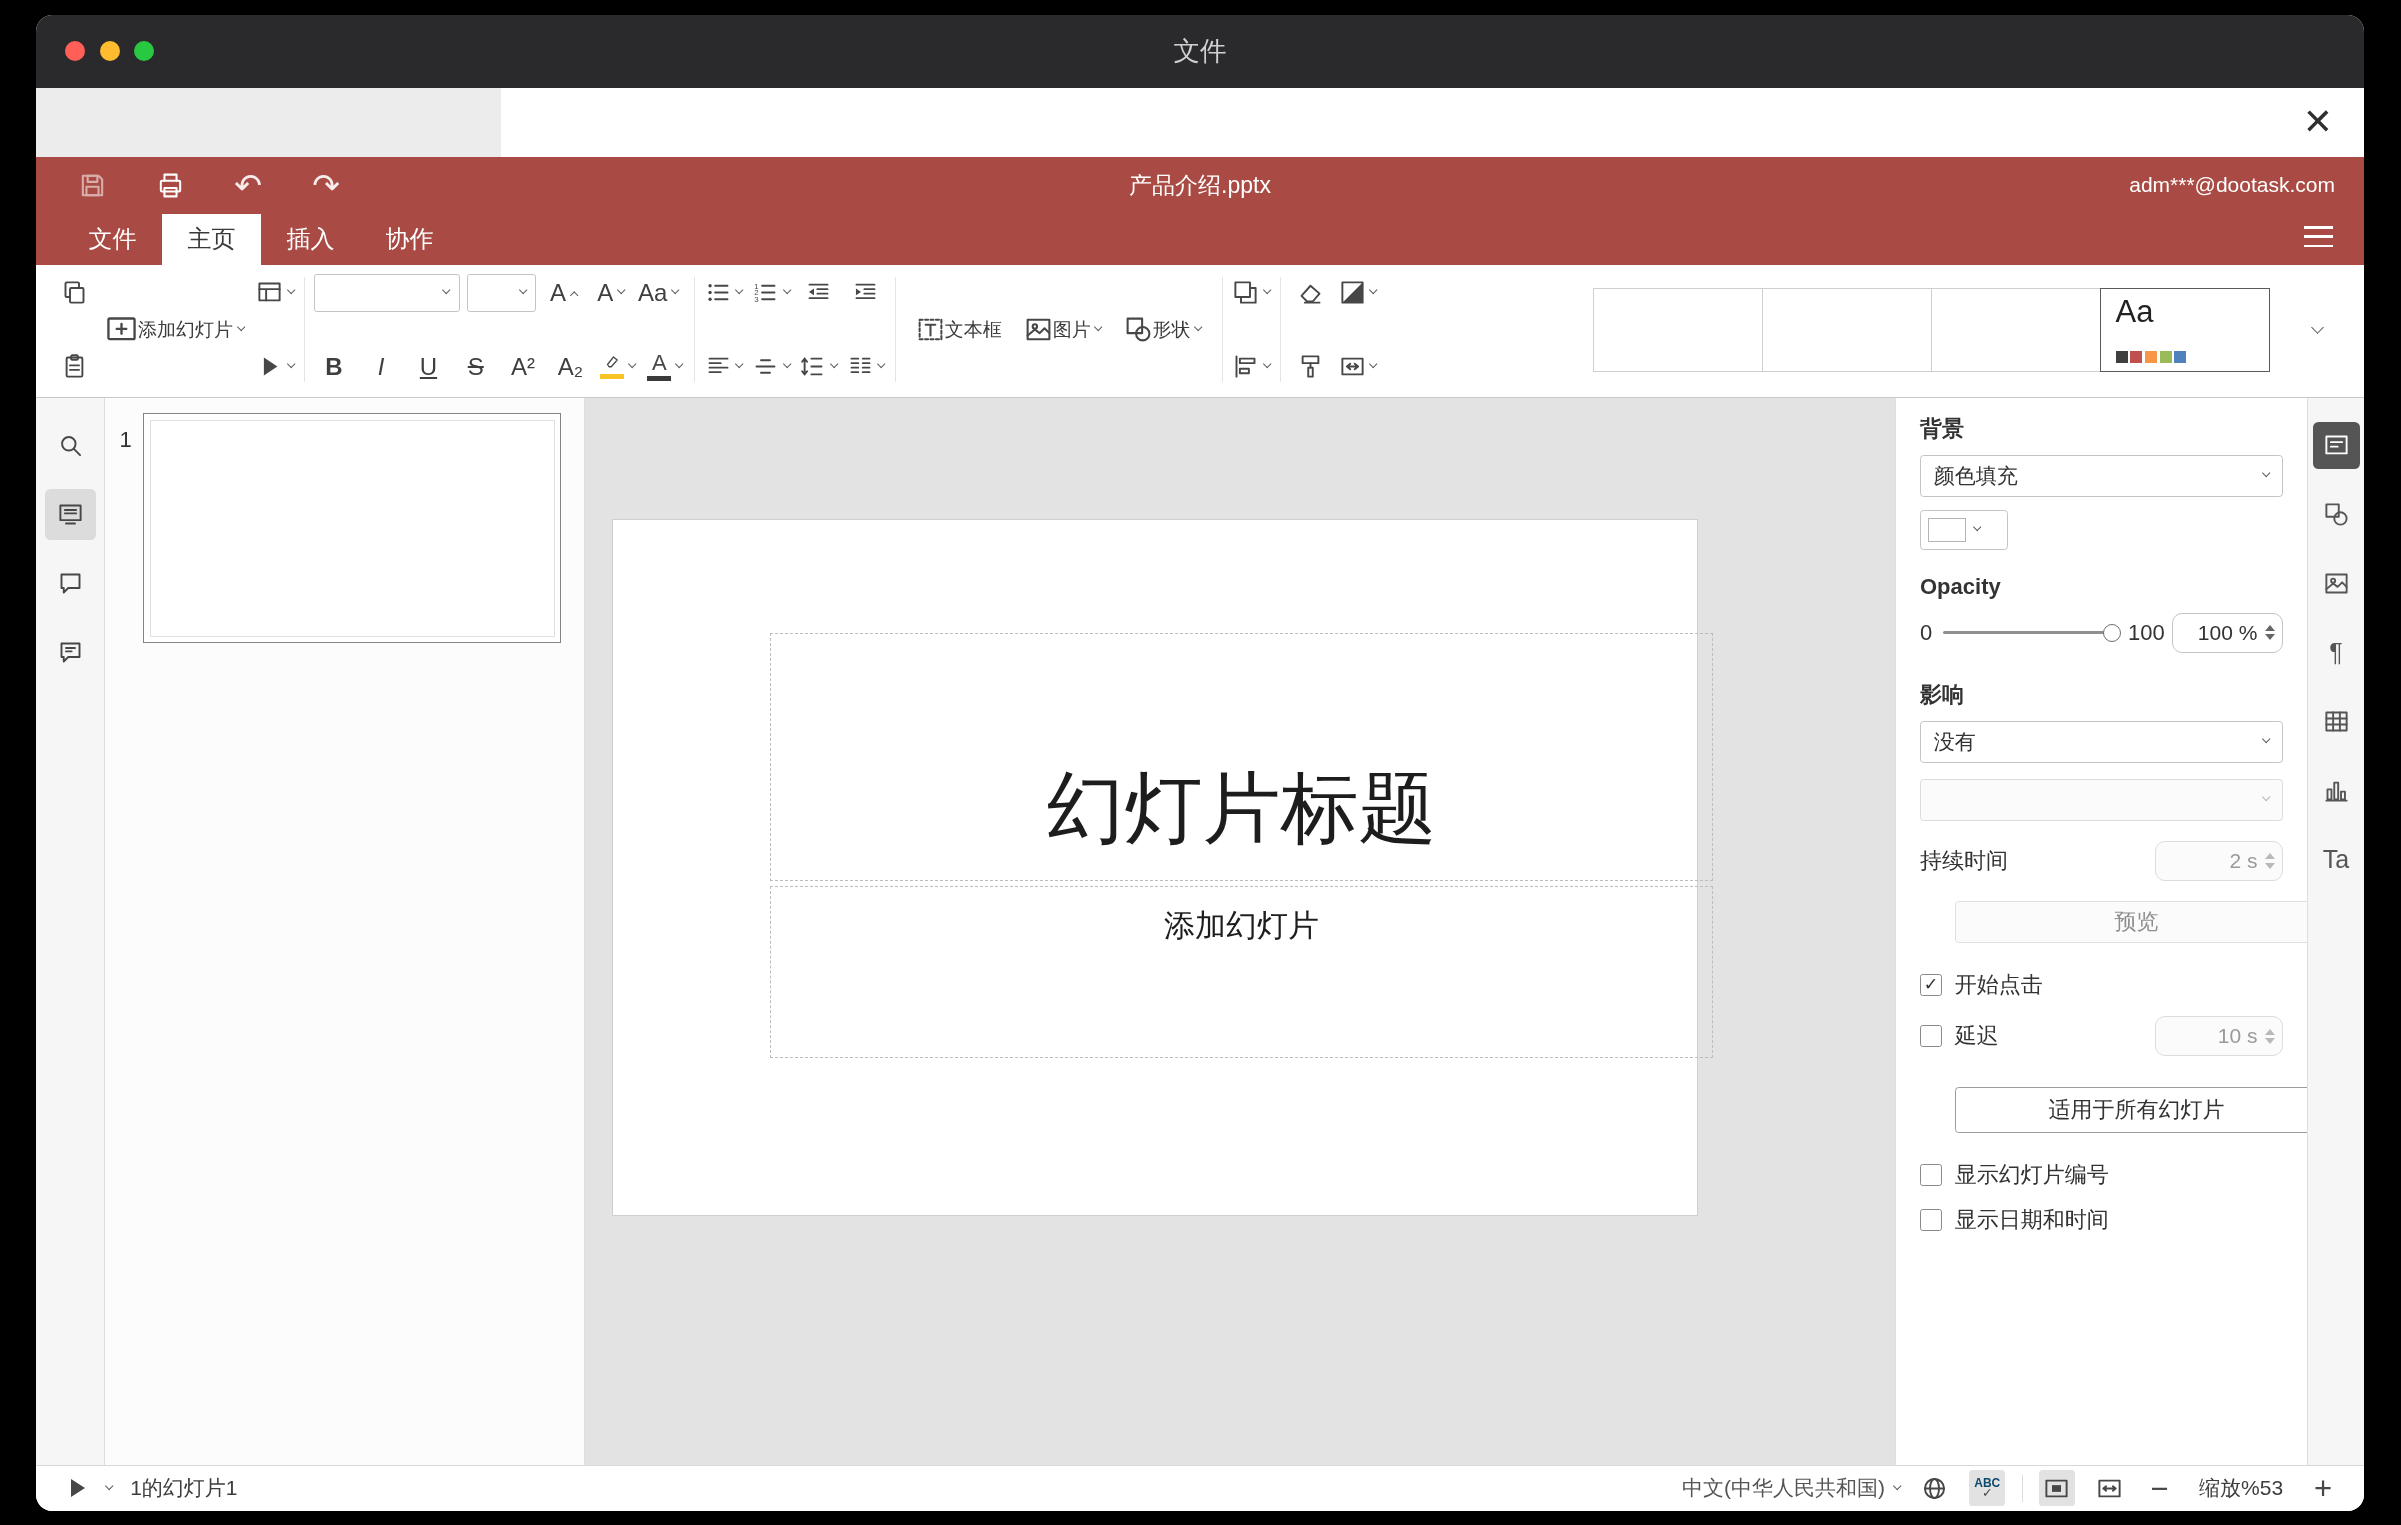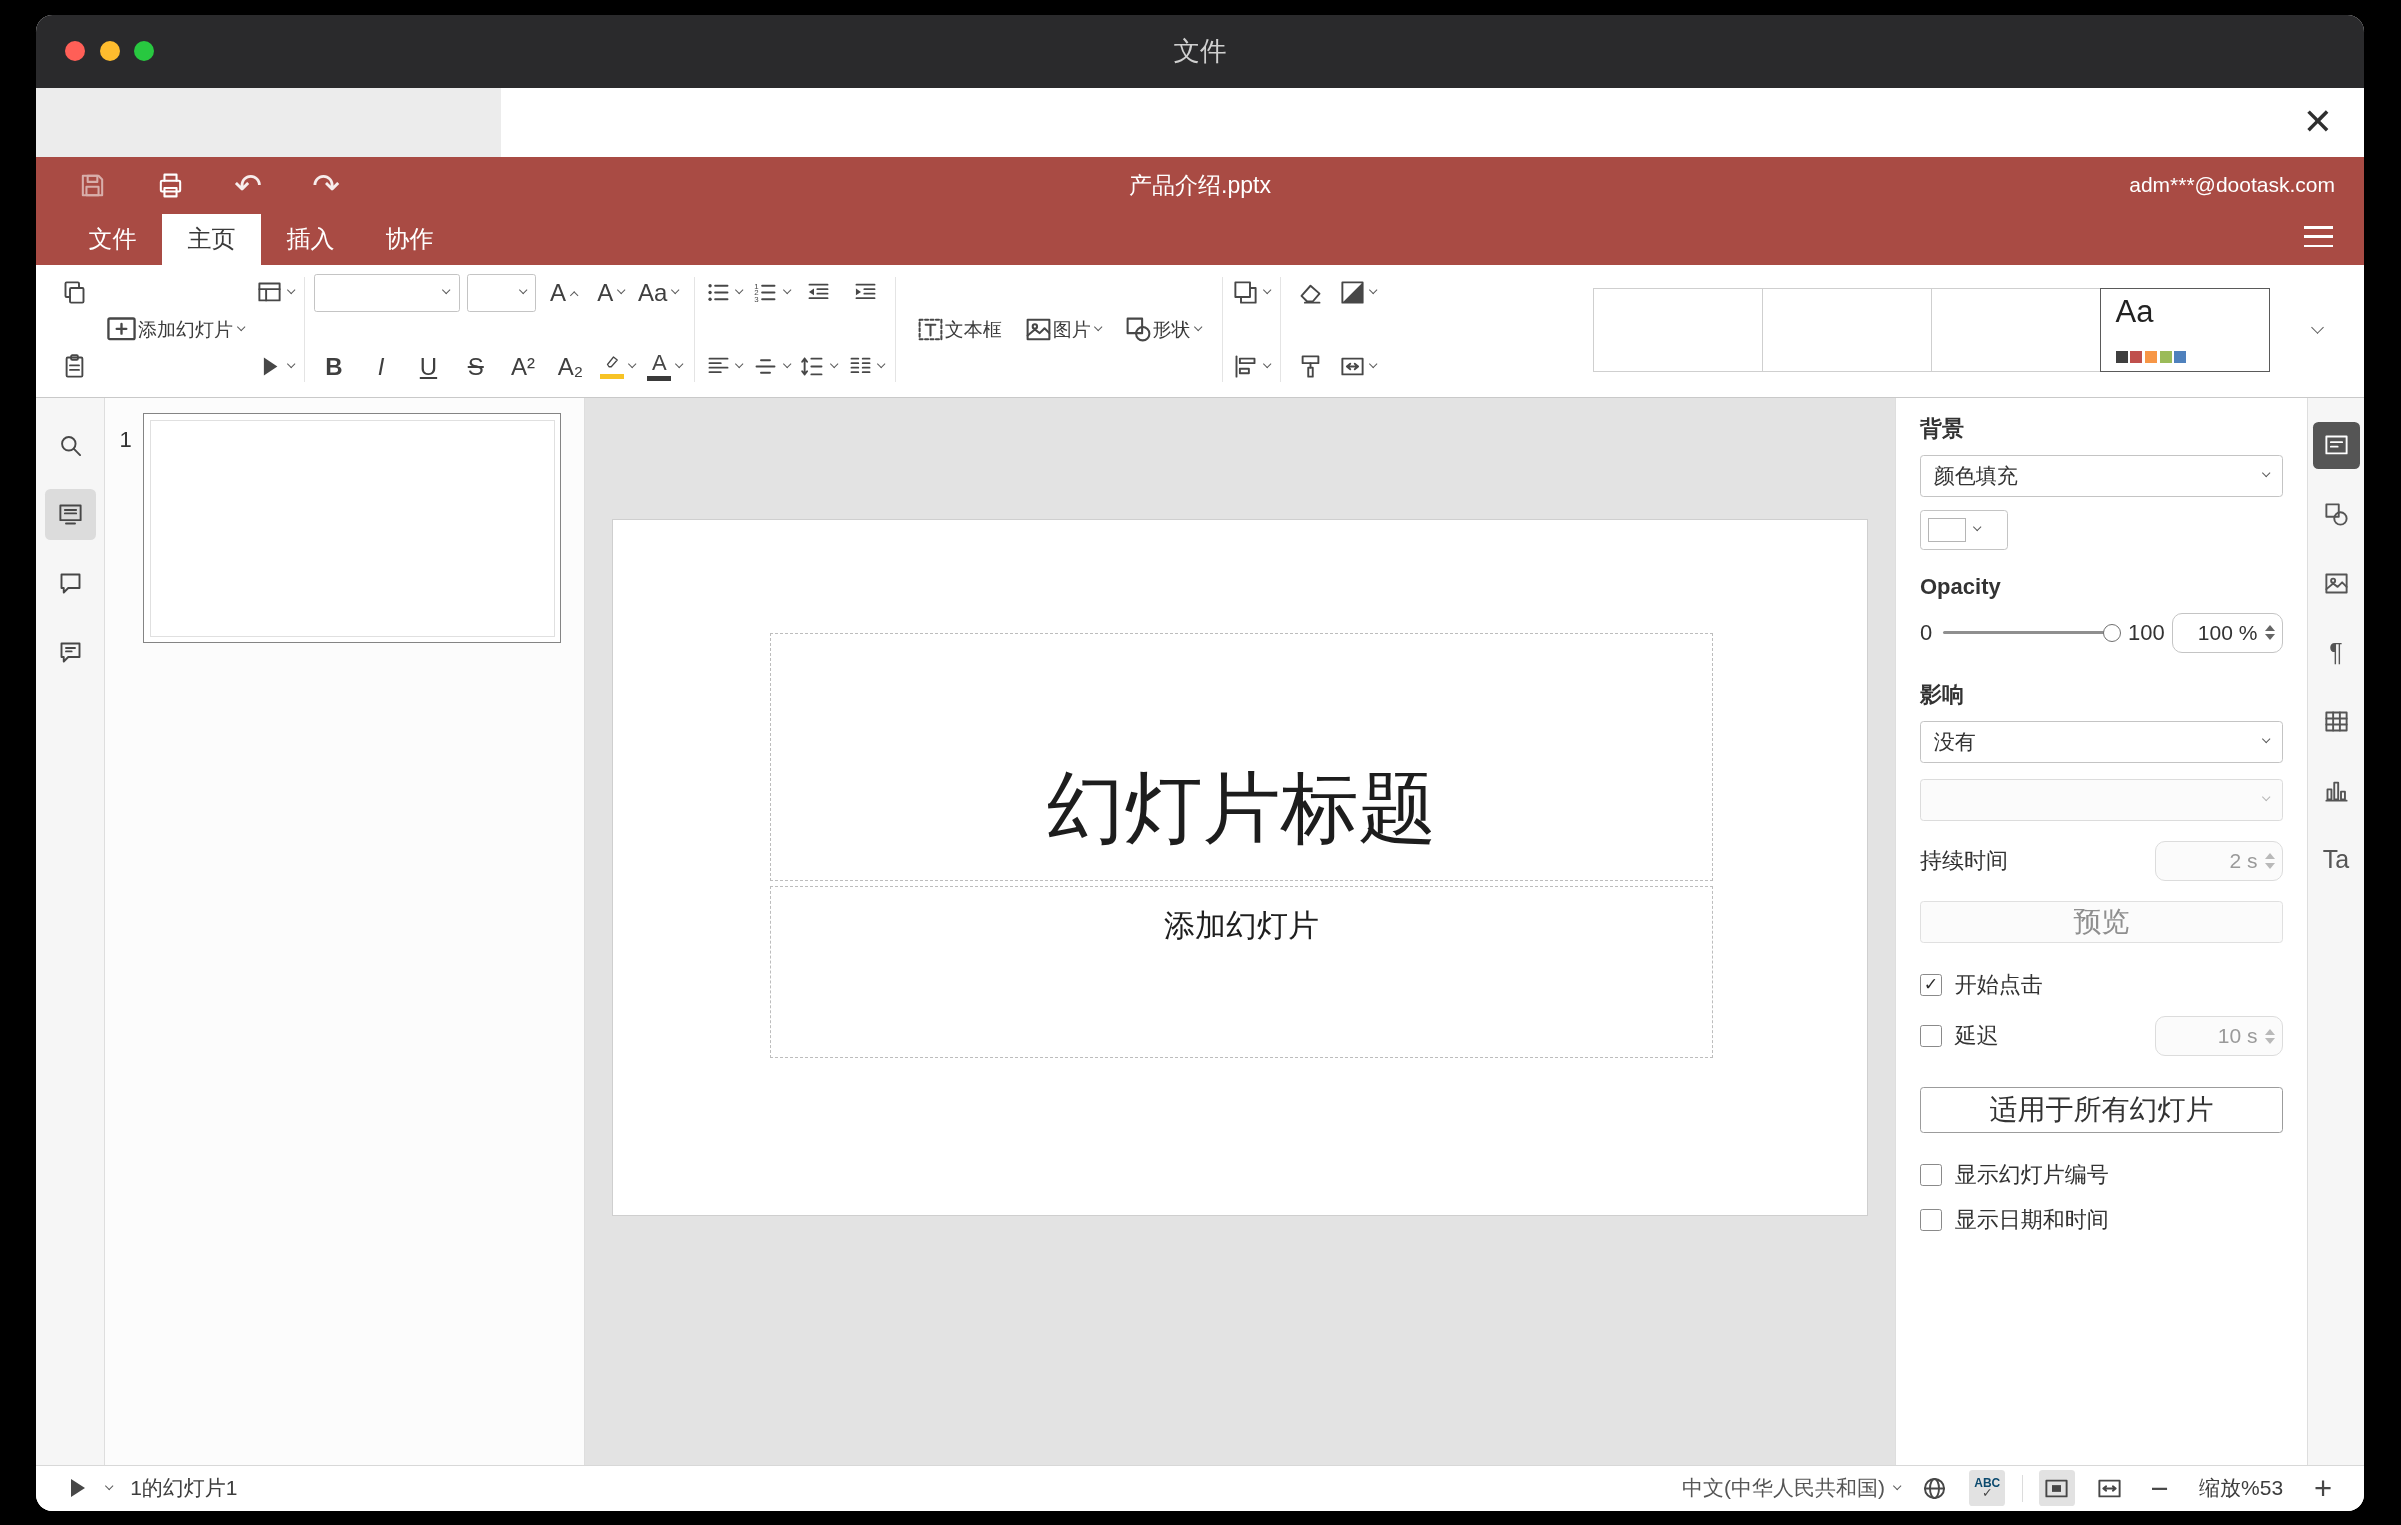--- a/index.html
+++ b/index.html
@@ -72,21 +72,21 @@
   .leftstrip{width:69px;background:#f6f6f6;border-right:0.9px solid #dedede;display:flex;flex-direction:column;align-items:center;padding-top:22px;gap:18px;flex:0 0 auto;}
   .lbtn{width:51px;height:51px;display:flex;align-items:center;justify-content:center;border-radius:5.5px;}
   .lbtn.active{background:#dcdcdc;}
   .thumbs{width:480px;background:#fcfcfc;border-right:0.9px solid #dedede;position:relative;flex:0 0 auto;}
   .thumbnum{position:absolute;left:14.6px;top:29px;font-size:22px;color:#333;}
   .thumbframe{position:absolute;left:38px;top:15.5px;width:418px;height:230px;border:1.8px solid #848484;background:#fff;padding:5.5px;}
   .thumbinner{width:100%;height:100%;background:#fff;border:0.9px solid #e0e0e0;}
 
   .canvascol{flex:1;display:flex;flex-direction:column;background:#e3e3e3;min-width:0;}
   .canvas{flex:1;position:relative;}
-  .slide{position:absolute;left:27px;top:121px;width:1256px;height:697px;background:#fff;border:0.9px solid #cfcfcf;}
+  .slide{position:absolute;left:27px;top:121px;width:1086px;height:697px;background:#fff;border:0.9px solid #cfcfcf;}
   .ph{position:absolute;border:1.8px dashed #bdbdbd;display:flex;justify-content:center;}
   .ph-title{left:157px;top:113px;width:943px;height:248px;align-items:flex-end;padding-bottom:18px;}
   .slide-title{font-size:78px;color:#1d1d1d;}
   .ph-sub{left:157px;top:366px;width:943px;height:172px;align-items:flex-start;padding-top:18px;}
   .slide-sub{font-size:31px;color:#1d1d1d;}
   .notes{height:73px;background:#fff;border-top:0.9px solid #d5d5d5;display:flex;align-items:center;padding-left:36px;font-size:29px;color:#2f2f2f;flex:0 0 auto;}
 
   
   .rightpanel{width:412px;background:#fff;border-left:0.9px solid #dedede;padding:14.6px 24px;font-size:22px;color:#333;flex:0 0 auto;}
   .plabel{font-weight:bold;font-size:22px;color:#333;}
@@ -103,21 +103,21 @@
   .spin-arrows{display:flex;flex-direction:column;gap:3.6px;margin-left:7.3px;}
   .aru{width:0;height:0;border-left:5.5px solid transparent;border-right:5.5px solid transparent;border-bottom:6.4px solid #666;}
   .ard{width:0;height:0;border-left:5.5px solid transparent;border-right:5.5px solid transparent;border-top:6.4px solid #666;}
   .spinner.disabled{color:#9a9a9a;background:#fbfbfb;border-color:#dcdcdc;}
   .spinner.disabled .aru{border-bottom-color:#b9b9b9;}
   .spinner.disabled .ard{border-top-color:#b9b9b9;}
   .prow{display:flex;align-items:center;justify-content:space-between;}
   .checkrow{display:flex;align-items:center;}
   .cbox{width:22px;height:22px;border:1.8px solid #8a8a8a;border-radius:2.7px;background:#fff;display:flex;align-items:center;justify-content:center;font-size:17.3px;font-weight:bold;color:#2e2e2e;flex:0 0 auto;}
   .clabel{margin-left:12.8px;font-size:22px;}
-  .panelbtn{width:100%;height:42px;border:0.9px solid #e0e0e0;background:#fbfbfb;color:#8f8f8f;font-size:28px;border-radius:3.6px;}
+  .panelbtn{width:100%;height:42px;border:0.9px solid #e0e0e0;background:#fbfbfb;color:#8f8f8f;font-size:22px;border-radius:3.6px;margin-left:35px;}
   .panelbtn.primary{border:0.9px solid #9c9c9c;background:#fff;color:#333;height:46px;}
 
   .rightstrip{width:57px;background:#f6f6f6;border-left:0.9px solid #dedede;display:flex;flex-direction:column;align-items:center;padding-top:24px;gap:22px;flex:0 0 auto;}
   .rbtn{width:47px;height:47px;border-radius:5.5px;display:flex;align-items:center;justify-content:center;color:#555;font-size:25px;}
   .rbtn svg{width:27px;height:27px;fill:none;stroke:#555;stroke-width:1.7;stroke-linecap:round;stroke-linejoin:round;}
   .rbtn.active{background:#555;color:#fff;}
   .rbtn.active svg{stroke:#fff;}
 
   
   .statusbar{height:46px;background:#fff;border-top:0.9px solid #d8d8d8;display:flex;align-items:center;padding:0 25.5px;font-size:21px;color:#3d3d3d;flex:0 0 auto;}

